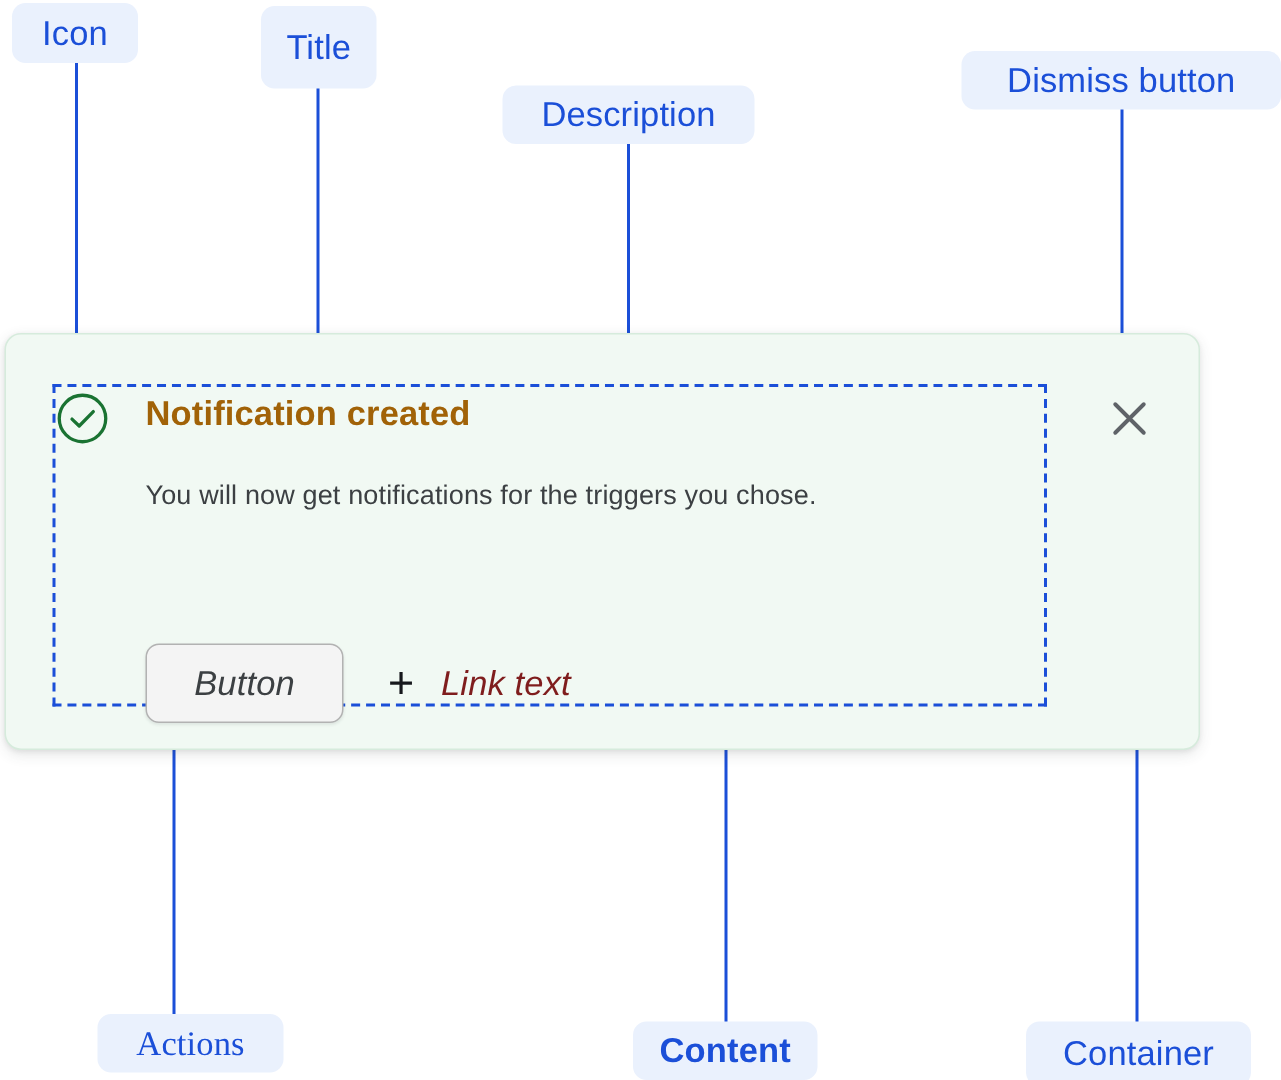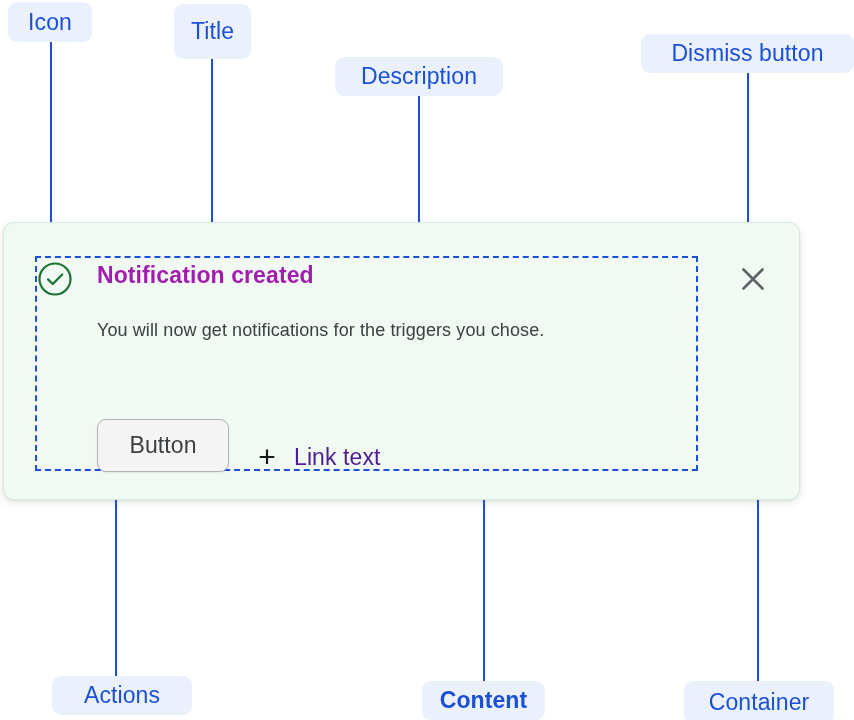--- a/index.html
+++ b/index.html
@@ -80,43 +80,44 @@
     height: 36px;
   }
 
   
   .title {
     position: absolute;
     left: 93px;
     top: 38px;
     font-size: 23px;
     font-weight: bold;
-    color: #a21caf;
+    color: #a16207;
     line-height: 28px;
     letter-spacing: 0.1px;
   }
   .description {
     position: absolute;
     left: 93px;
     top: 87px;
     width: 600px;
     font-size: 18px;
     font-weight: 400;
     color: #3c4043;
     line-height: 40px;
     letter-spacing: 0.1px;
   }
 
   
   .actions {
     position: absolute;
     left: 93px;
-    top: 196px;
-    display: flex;
-    align-items: flex-end;
+    top: 206px;
+    display: flex;
+    align-items: center;
+    font-style: italic;
   }
   .btn {
     width: 132px;
     height: 53px;
     box-sizing: border-box;
     background: #f4f4f4;
     border: 1px solid #b2b2b2;
     border-radius: 9px;
     font-family: "Liberation Sans", sans-serif;
     font-size: 23px;
@@ -137,21 +138,21 @@
   .plus-icon {
     font-size: 30px;
     color: #16181c;
     line-height: 1;
     display: block;
     width: 24px;
     text-align: center;
   }
   .link-text {
     font-size: 23px;
-    color: #4c1d95;
+    color: #7f1d1d;
     margin-left: 15px;
     letter-spacing: 0.1px;
   }
 
   
   .dismiss {
     position: absolute;
     left: 735px;
     top: 42px;
     width: 28px;
@@ -179,21 +180,21 @@
 <div class="dot" style="left:752px; top:465px;"></div>
 
 <div class="badge" style="left:8px; top:2px; width:84px; height:40px;">Icon</div>
 
 <div class="badge" style="left:174px; top:4px; width:77px; height:55px;">Title</div>
 
 <div class="badge" style="left:335px; top:57px; width:168px; height:39px;">Description</div>
 
 <div class="badge" style="left:641px; top:1px; width:213px; height:39px;margin-top:33px;">Dismiss button</div>
 
-<div class="badge" style="left:52px; top:676px; width:140px; height:39px;">Actions</div>
+<div class="badge" style="left:65px; top:676px; width:124px; height:39px;font-family:Liberation Serif, serif;">Actions</div>
 
 <div class="badge" style="left:422px; top:681px; width:123px; height:39px;font-weight:bold;">Content</div>
 
 <div class="badge" style="left:684px; top:681px; width:150px; height:43px;">Container</div>
 
 <div class="card">
 
   <div class="content-box"></div>
 
   <span class="status-icon">

